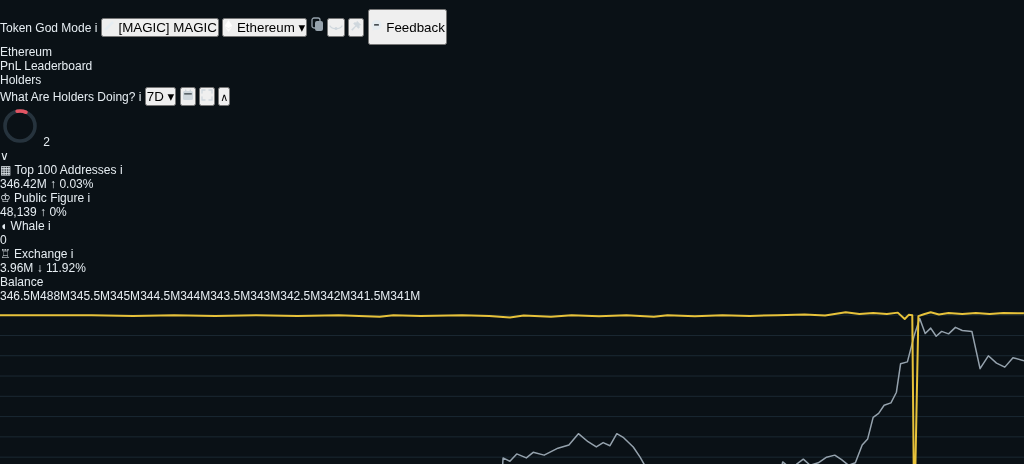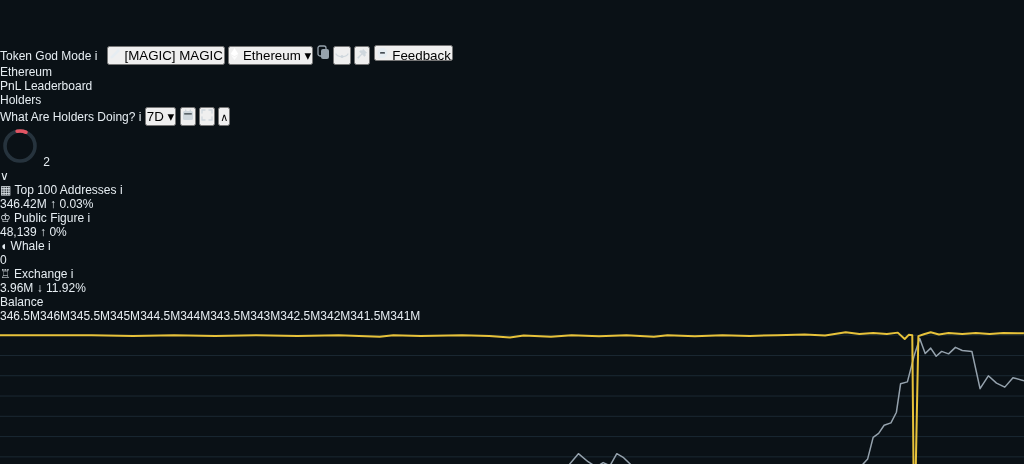--- a/index.html
+++ b/index.html
@@ -65,21 +65,21 @@
   .plot svg { position:absolute; inset:0; width:100%; height:100%; display:block; }
 </style>
 </head>
 <body>
 
 <div class="topstrip"></div>
 
 <div class="header">
   <span class="app-title">Token God Mode</span>
   <span class="info">i</span>
-  <button class="pill" style="margin-left:6px;">
+  <button class="pill" style="">
     <span style="display:inline-flex;">
       <svg width="12" height="12" viewBox="0 0 12 12">
           <path d="M1.5 10.5 L2 8.2 L8.6 1.6 a1 1 0 0 1 1.4 0 l0.4 0.4 a1 1 0 0 1 0 1.4 L3.8 10 Z" fill="#e6edf2"></path>
         </svg>
     </span>
     <span>[MAGIC] MAGIC</span>
   </button>
   <button class="pill">
     <span class="eth-badge">
       <svg width="9" height="12" viewBox="0 0 9 12">
@@ -105,21 +105,21 @@
         </svg>
     </span>
   </button>
   <button class="iconbtn">
     <span style="display:inline-flex;">
       <svg width="12" height="12" viewBox="0 0 12 12">
           <path d="M7 0.8 L11.2 5 L9.4 5.6 L9.8 7.4 L8.4 8.8 L6.2 6.6 L2.4 10.8 L1.2 9.6 L5.4 5.8 L3.2 3.6 L4.6 2.2 L6.4 2.6 Z" fill="#cfd7dd"></path>
         </svg>
     </span>
   </button>
-  <button class="pill" style="height:16px;margin-top:36px;">
+  <button class="pill" style="height:36px;">
     <span style="display:inline-flex;">
       <svg width="13" height="13" viewBox="0 0 13 13">
           <circle cx="6.5" cy="6" r="5" fill="#e6edf2"></circle>
           <path d="M3 9 L2.4 11.4 L5.4 10.4 Z" fill="#e6edf2"></path>
           <rect x="4" y="5.3" width="5" height="1.3" rx=".6" fill="#10191f"></rect>
         </svg>
     </span>
     <span>Feedback</span>
   </button>
 </div>
@@ -223,21 +223,21 @@
       </div>
       <div class="m-val-row">
         <span class="m-val">3.96M</span>
         <span class="delta down">↓ 11.92%</span>
       </div>
     </div>
   </div>
 
   <div class="chart">
     <div class="axis-label left"><span>Balance</span></div>
-    <div class="ticks left" id="left-ticks"><span>346.5M</span><span>346M</span><span>345.5M</span><span>345M</span><span>344.5M</span><span>344M</span><span>343.5M</span><span>343M</span><span>342.5M</span><span>342M</span><span>341.5M</span><span>341M</span></div>
+    <div class="ticks left" id="left-ticks"><span>346.5M</span><span>488M</span><span>345.5M</span><span>345M</span><span>344.5M</span><span>344M</span><span>343.5M</span><span>343M</span><span>342.5M</span><span>342M</span><span>341.5M</span><span>341M</span></div>
     <div style="flex:1; display:flex; flex-direction:column;">
       <div class="plot">
         <svg id="chart-svg" viewBox="0 0 840 204" preserveAspectRatio="none">
             <line x1="0" x2="840" y1="10" y2="10" stroke="#1b2933" stroke-width="1" vector-effect="non-scaling-stroke"></line>
             <line x1="0" x2="840" y1="26.636363636363637" y2="26.636363636363637" stroke="#1b2933" stroke-width="1" vector-effect="non-scaling-stroke"></line>
             <line x1="0" x2="840" y1="43.27272727272727" y2="43.27272727272727" stroke="#1b2933" stroke-width="1" vector-effect="non-scaling-stroke"></line>
             <line x1="0" x2="840" y1="59.90909090909091" y2="59.90909090909091" stroke="#1b2933" stroke-width="1" vector-effect="non-scaling-stroke"></line>
             <line x1="0" x2="840" y1="76.54545454545455" y2="76.54545454545455" stroke="#1b2933" stroke-width="1" vector-effect="non-scaling-stroke"></line>
             <line x1="0" x2="840" y1="93.18181818181819" y2="93.18181818181819" stroke="#1b2933" stroke-width="1" vector-effect="non-scaling-stroke"></line>
             <line x1="0" x2="840" y1="109.81818181818181" y2="109.81818181818181" stroke="#1b2933" stroke-width="1" vector-effect="non-scaling-stroke"></line>

